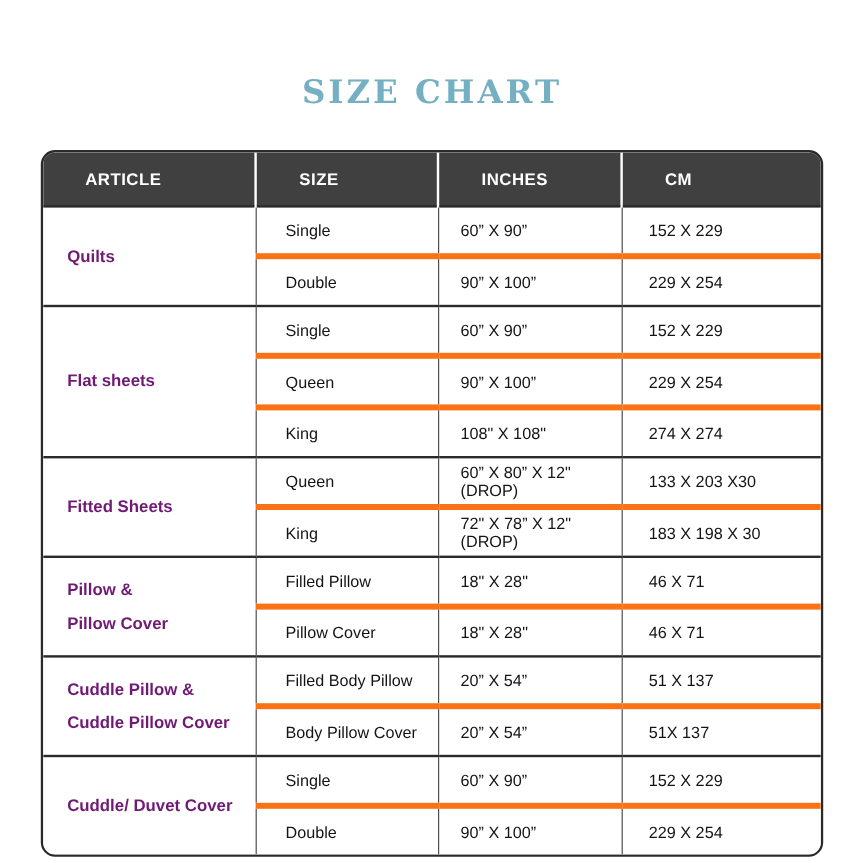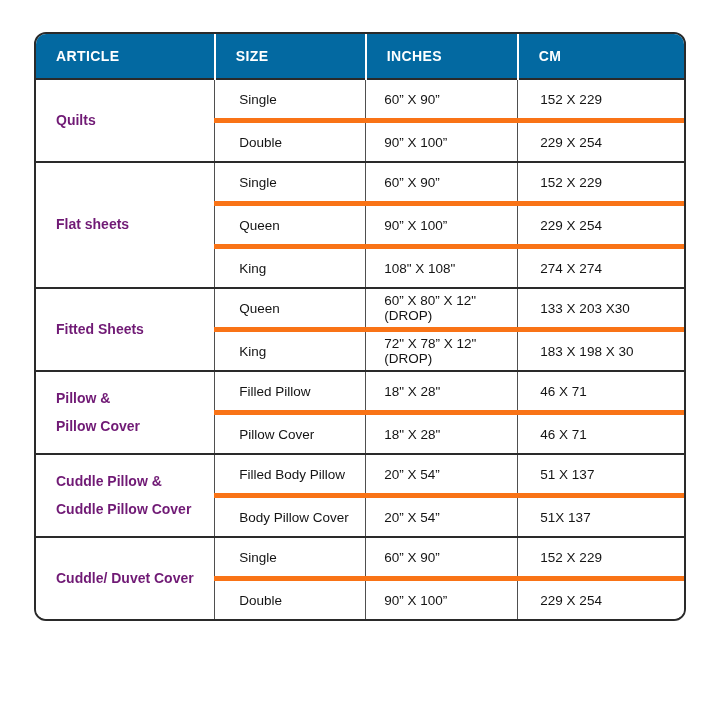--- a/index.html
+++ b/index.html
@@ -20,27 +20,27 @@
   .table-wrap{
     width:648px;
     margin:32px auto 0 auto;
     border:2px solid #2a2a2a;
     border-radius:12px;
     overflow:hidden;
     background:#fff;
   }
   table{width:100%;border-collapse:collapse;table-layout:fixed;}
   th{
-    background:#0369a1;
+    background:#404040;
     color:#ffffff;
     font-size:14px;
     font-weight:bold;
     text-align:left;
     height:44px;
-    padding:0 0 0 20px;
+    padding:0 0 0 35px;
     letter-spacing:0.4px;
   }
   th + th{border-left:2.5px solid #ffffff;}
   thead tr{border-bottom:2px solid #2a2a2a;}
   .col-article{width:28%;}
   .col-size{width:23%;}
   .col-inches{width:23.2%;}
   .col-cm{width:25.8%;}
   td{
     height:38px;
@@ -60,20 +60,21 @@
   td.col-inches{padding-left:18px;}
   td.col-cm{padding-left:22px;}
   td.col-size,td.col-inches,td.col-cm{border-left:1.5px solid #4f4f4f;}
   tr.inner-row td{border-top:5px solid #f97316;}
   tr.group-start td{border-top:2px solid #2a2a2a;}
 </style>
 </head>
 <body>
 
 <div>
+  <h1 class="title">SIZE CHART</h1>
 
   <div class="table-wrap">
     <table>
       <thead>
         <tr id="header-row">
             <th class="col-article">ARTICLE</th>
             <th class="col-size">SIZE</th>
             <th class="col-inches">INCHES</th>
             <th class="col-cm">CM</th>
           </tr>

